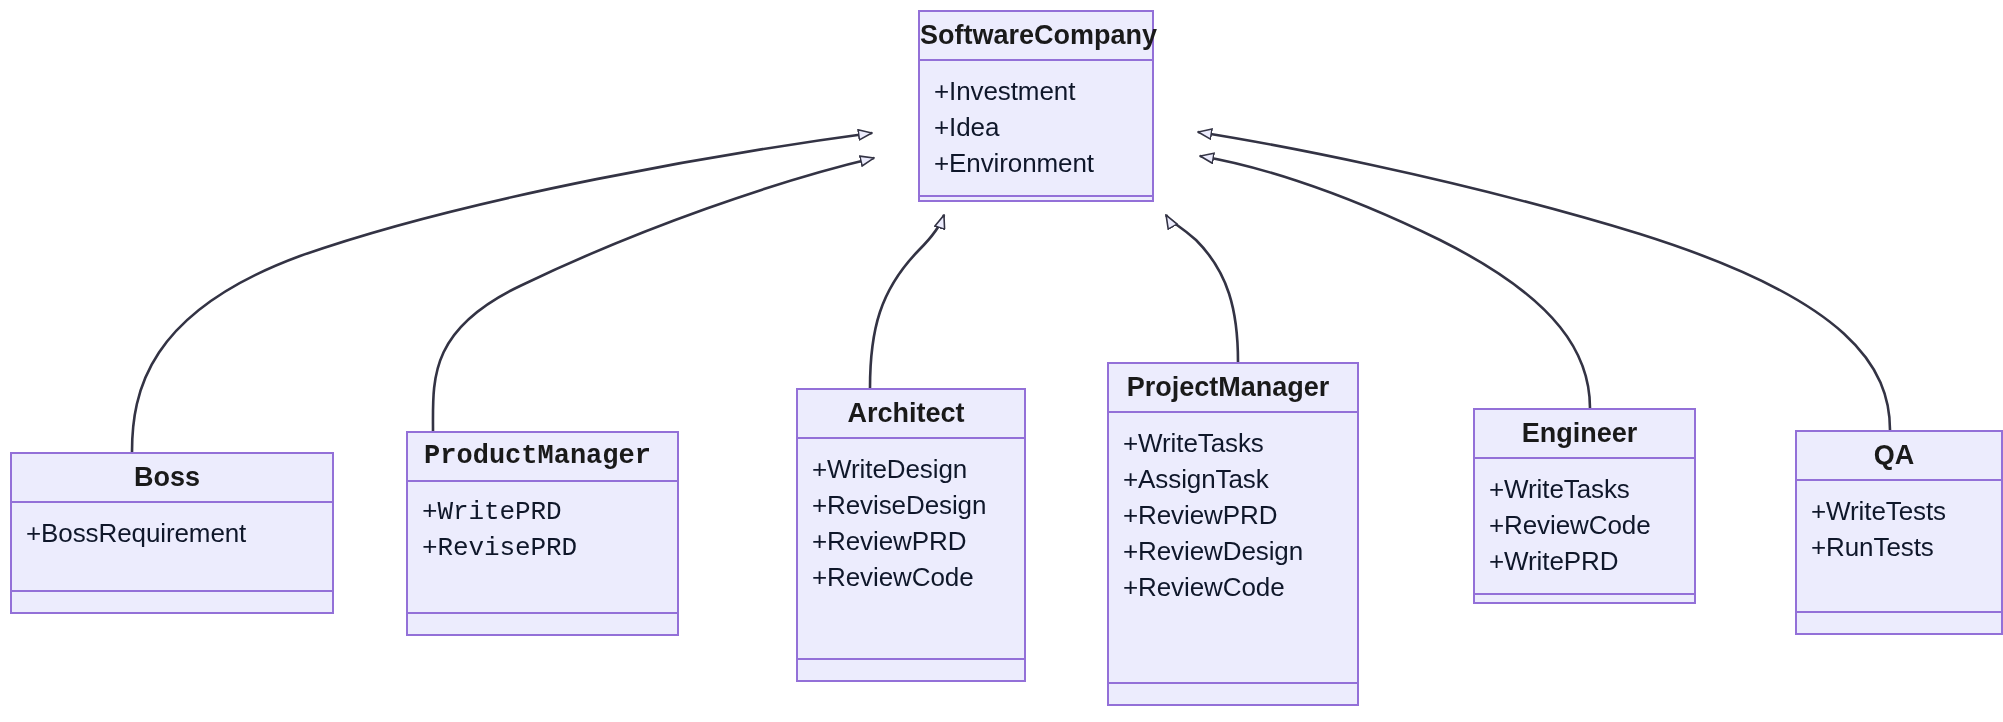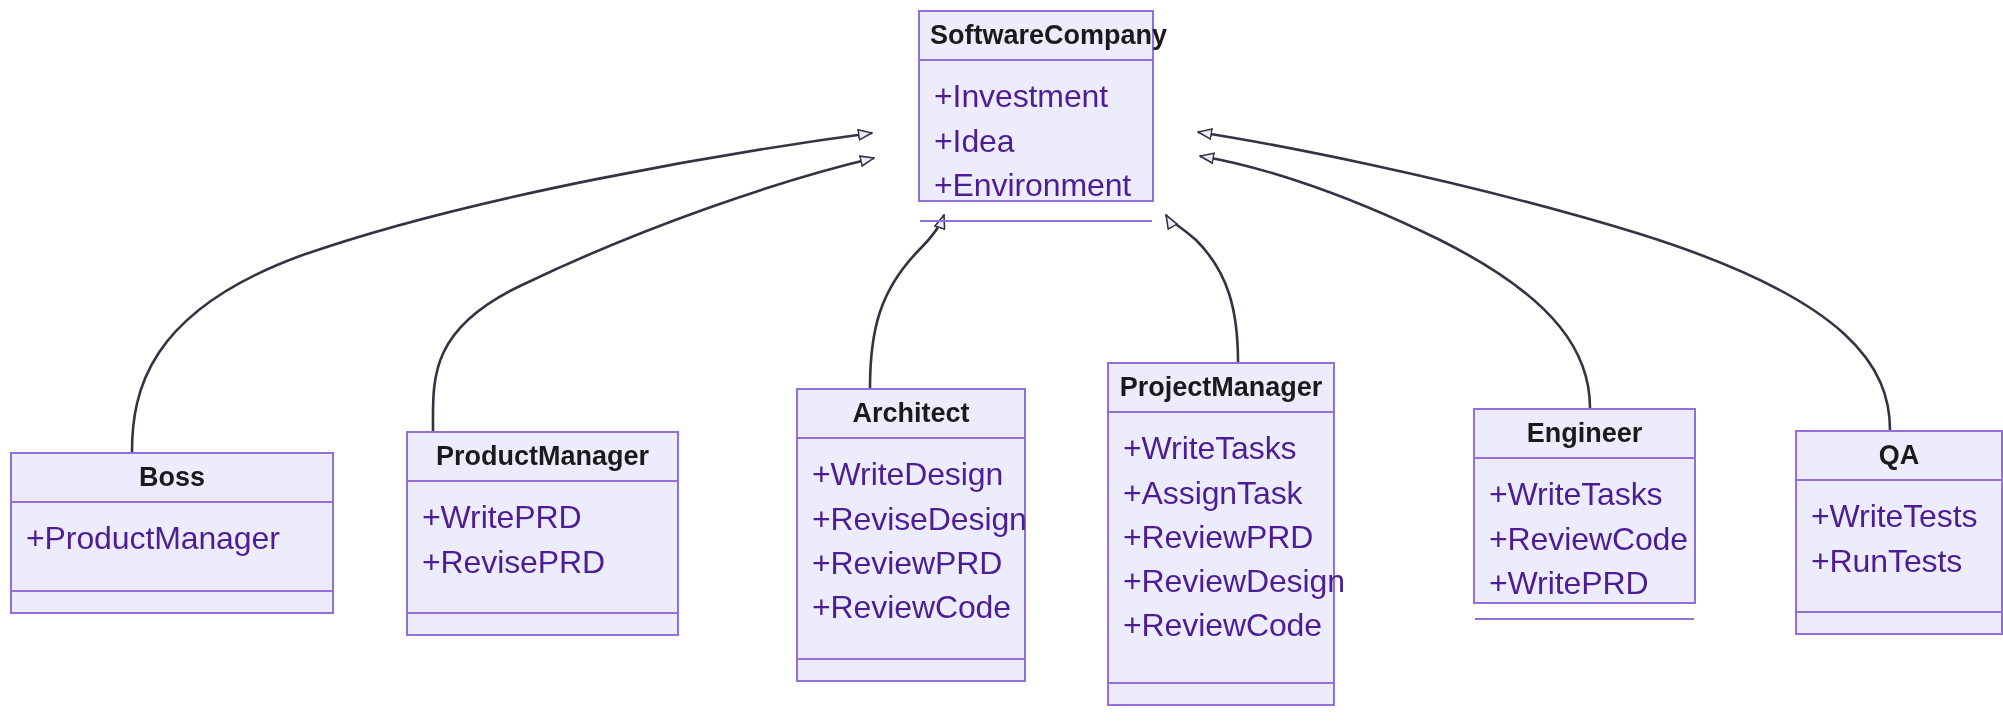--- a/index.html
+++ b/index.html
@@ -34,34 +34,34 @@
     display: flex;
     flex-direction: column;
     z-index: 5;
   }
   .uml-title {
     box-sizing: border-box;
     text-align: center;
     font-weight: bold;
     font-size: 27px;
     color: #1a1a1a;
-    padding: 9px 10px 10px 10px;
+    padding: 9px 10px 10px 0;
     border-bottom: 2px solid #9370d8;
     line-height: 1.05;
     white-space: nowrap;
   }
   .uml-members {
     box-sizing: border-box;
     padding: 13px 14px 13px 14px;
     border-bottom: 2px solid #9370d8;
     flex: 1 1 auto;
   }
   .uml-member {
-    font-size: 32px;
-    color: #4c1d95;
+    font-size: 26px;
+    color: #0f172a;
     line-height: 1.38;
     white-space: nowrap;
     letter-spacing: -0.1px;
   }
   .uml-methods {
     box-sizing: border-box;
     min-height: 20px;
     height: 20px;
   }
 </style>
@@ -99,46 +99,46 @@
       <div class="uml-member">+Investment</div>
       <div class="uml-member">+Idea</div>
       <div class="uml-member">+Environment</div>
     </div>
     <div class="uml-methods"></div>
   </div>
 
   <div class="uml-class" style="left:10px; top:452px; width:324px; height:162px;">
     <div class="uml-title">Boss</div>
     <div class="uml-members">
-      <div class="uml-member">+ProductManager</div>
+      <div class="uml-member">+BossRequirement</div>
     </div>
     <div class="uml-methods"></div>
   </div>
 
-  <div class="uml-class" style="left:406px; top:431px; width:273px; height:205px;">
+  <div class="uml-class" style="left:406px; top:431px; width:273px; height:205px;font-family:Liberation Mono, monospace;">
     <div class="uml-title">ProductManager</div>
     <div class="uml-members">
       <div class="uml-member">+WritePRD</div>
       <div class="uml-member">+RevisePRD</div>
     </div>
     <div class="uml-methods"></div>
   </div>
 
   <div class="uml-class" style="left:778px; top:388px; width:230px; height:294px;margin-left:18px;">
     <div class="uml-title">Architect</div>
     <div class="uml-members">
       <div class="uml-member">+WriteDesign</div>
       <div class="uml-member">+ReviseDesign</div>
       <div class="uml-member">+ReviewPRD</div>
       <div class="uml-member">+ReviewCode</div>
     </div>
     <div class="uml-methods"></div>
   </div>
 
-  <div class="uml-class" style="left:1107px; top:362px; width:228px; height:344px;">
+  <div class="uml-class" style="left:1107px; top:362px; width:252px; height:344px;">
     <div class="uml-title">ProjectManager</div>
     <div class="uml-members">
       <div class="uml-member">+WriteTasks</div>
       <div class="uml-member">+AssignTask</div>
       <div class="uml-member">+ReviewPRD</div>
       <div class="uml-member">+ReviewDesign</div>
       <div class="uml-member">+ReviewCode</div>
     </div>
     <div class="uml-methods"></div>
   </div>

